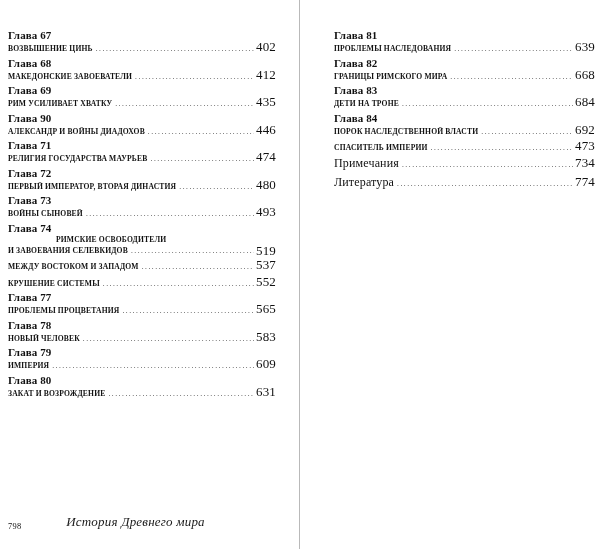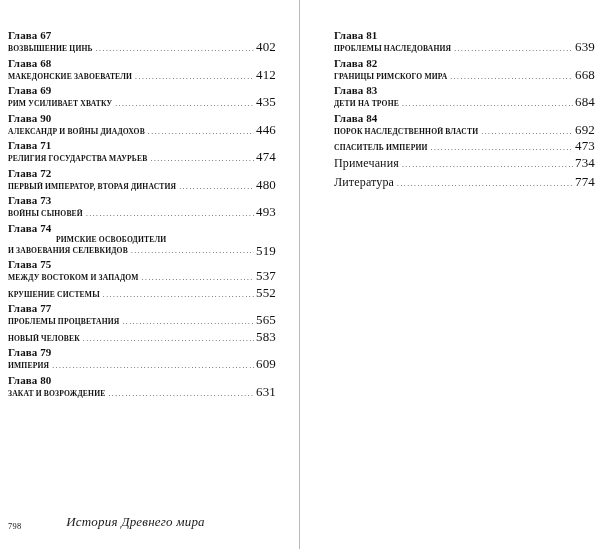--- a/index.html
+++ b/index.html
@@ -206,21 +206,20 @@
           <span class="ttl-block">РИМСКИЕ ОСВОБОДИТЕЛИ</span>
           <span class="second">
             <span class="ttl">И ЗАВОЕВАНИЯ СЕЛЕВКИДОВ</span>
             <span class="dots">........................................................................................................</span>
             <span class="pg">519</span>
           </span>
         </div>
       </div>
 
       <div class="entry">
-        <div class="chap">Глава 75</div>
         <div class="titleline">
           <span class="ttl">МЕЖДУ ВОСТОКОМ И ЗАПАДОМ</span>
           <span class="dots">........................................................................................................</span>
           <span class="pg">537</span>
         </div>
       </div>
 
       <div class="entry">
         <div class="titleline">
           <span class="ttl">КРУШЕНИЕ СИСТЕМЫ</span>
@@ -232,20 +231,21 @@
       <div class="entry">
         <div class="chap">Глава 77</div>
         <div class="titleline">
           <span class="ttl">ПРОБЛЕМЫ ПРОЦВЕТАНИЯ</span>
           <span class="dots">........................................................................................................</span>
           <span class="pg">565</span>
         </div>
       </div>
 
       <div class="entry">
+        <div class="chap">Глава 78</div>
         <div class="titleline">
           <span class="ttl">НОВЫЙ ЧЕЛОВЕК</span>
           <span class="dots">........................................................................................................</span>
           <span class="pg">583</span>
         </div>
       </div>
 
       <div class="entry">
         <div class="chap">Глава 79</div>
         <div class="titleline">

